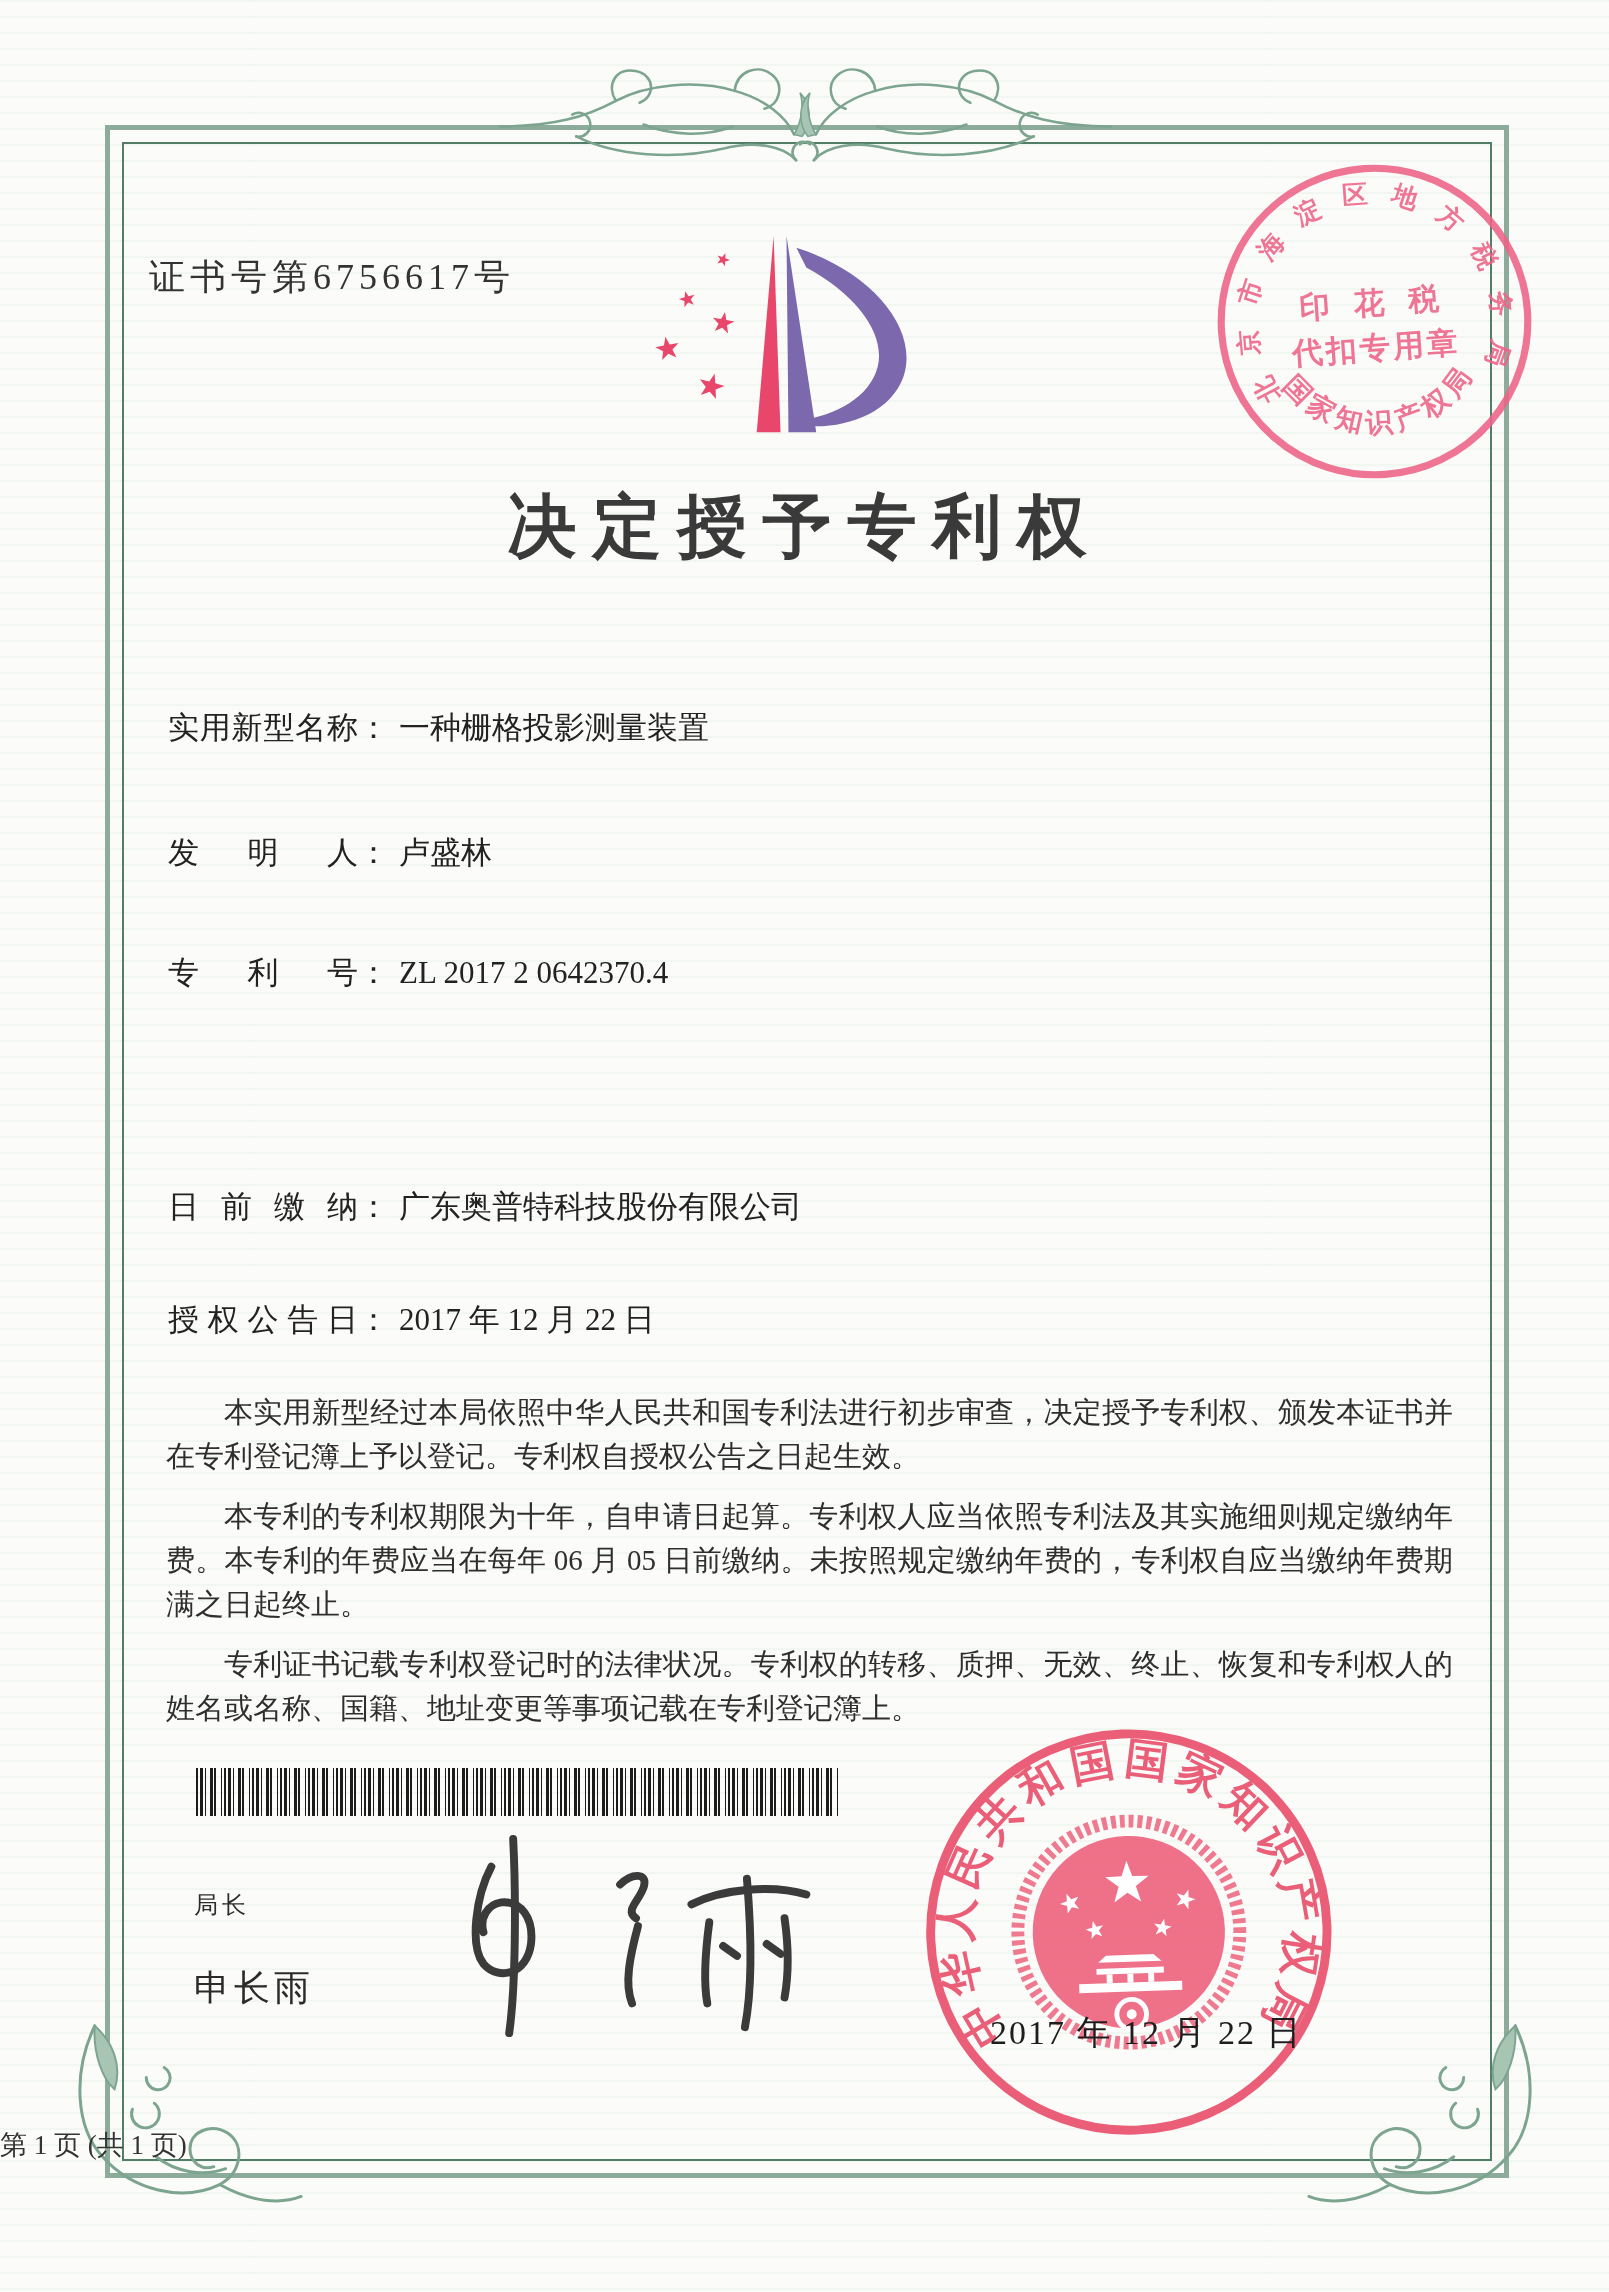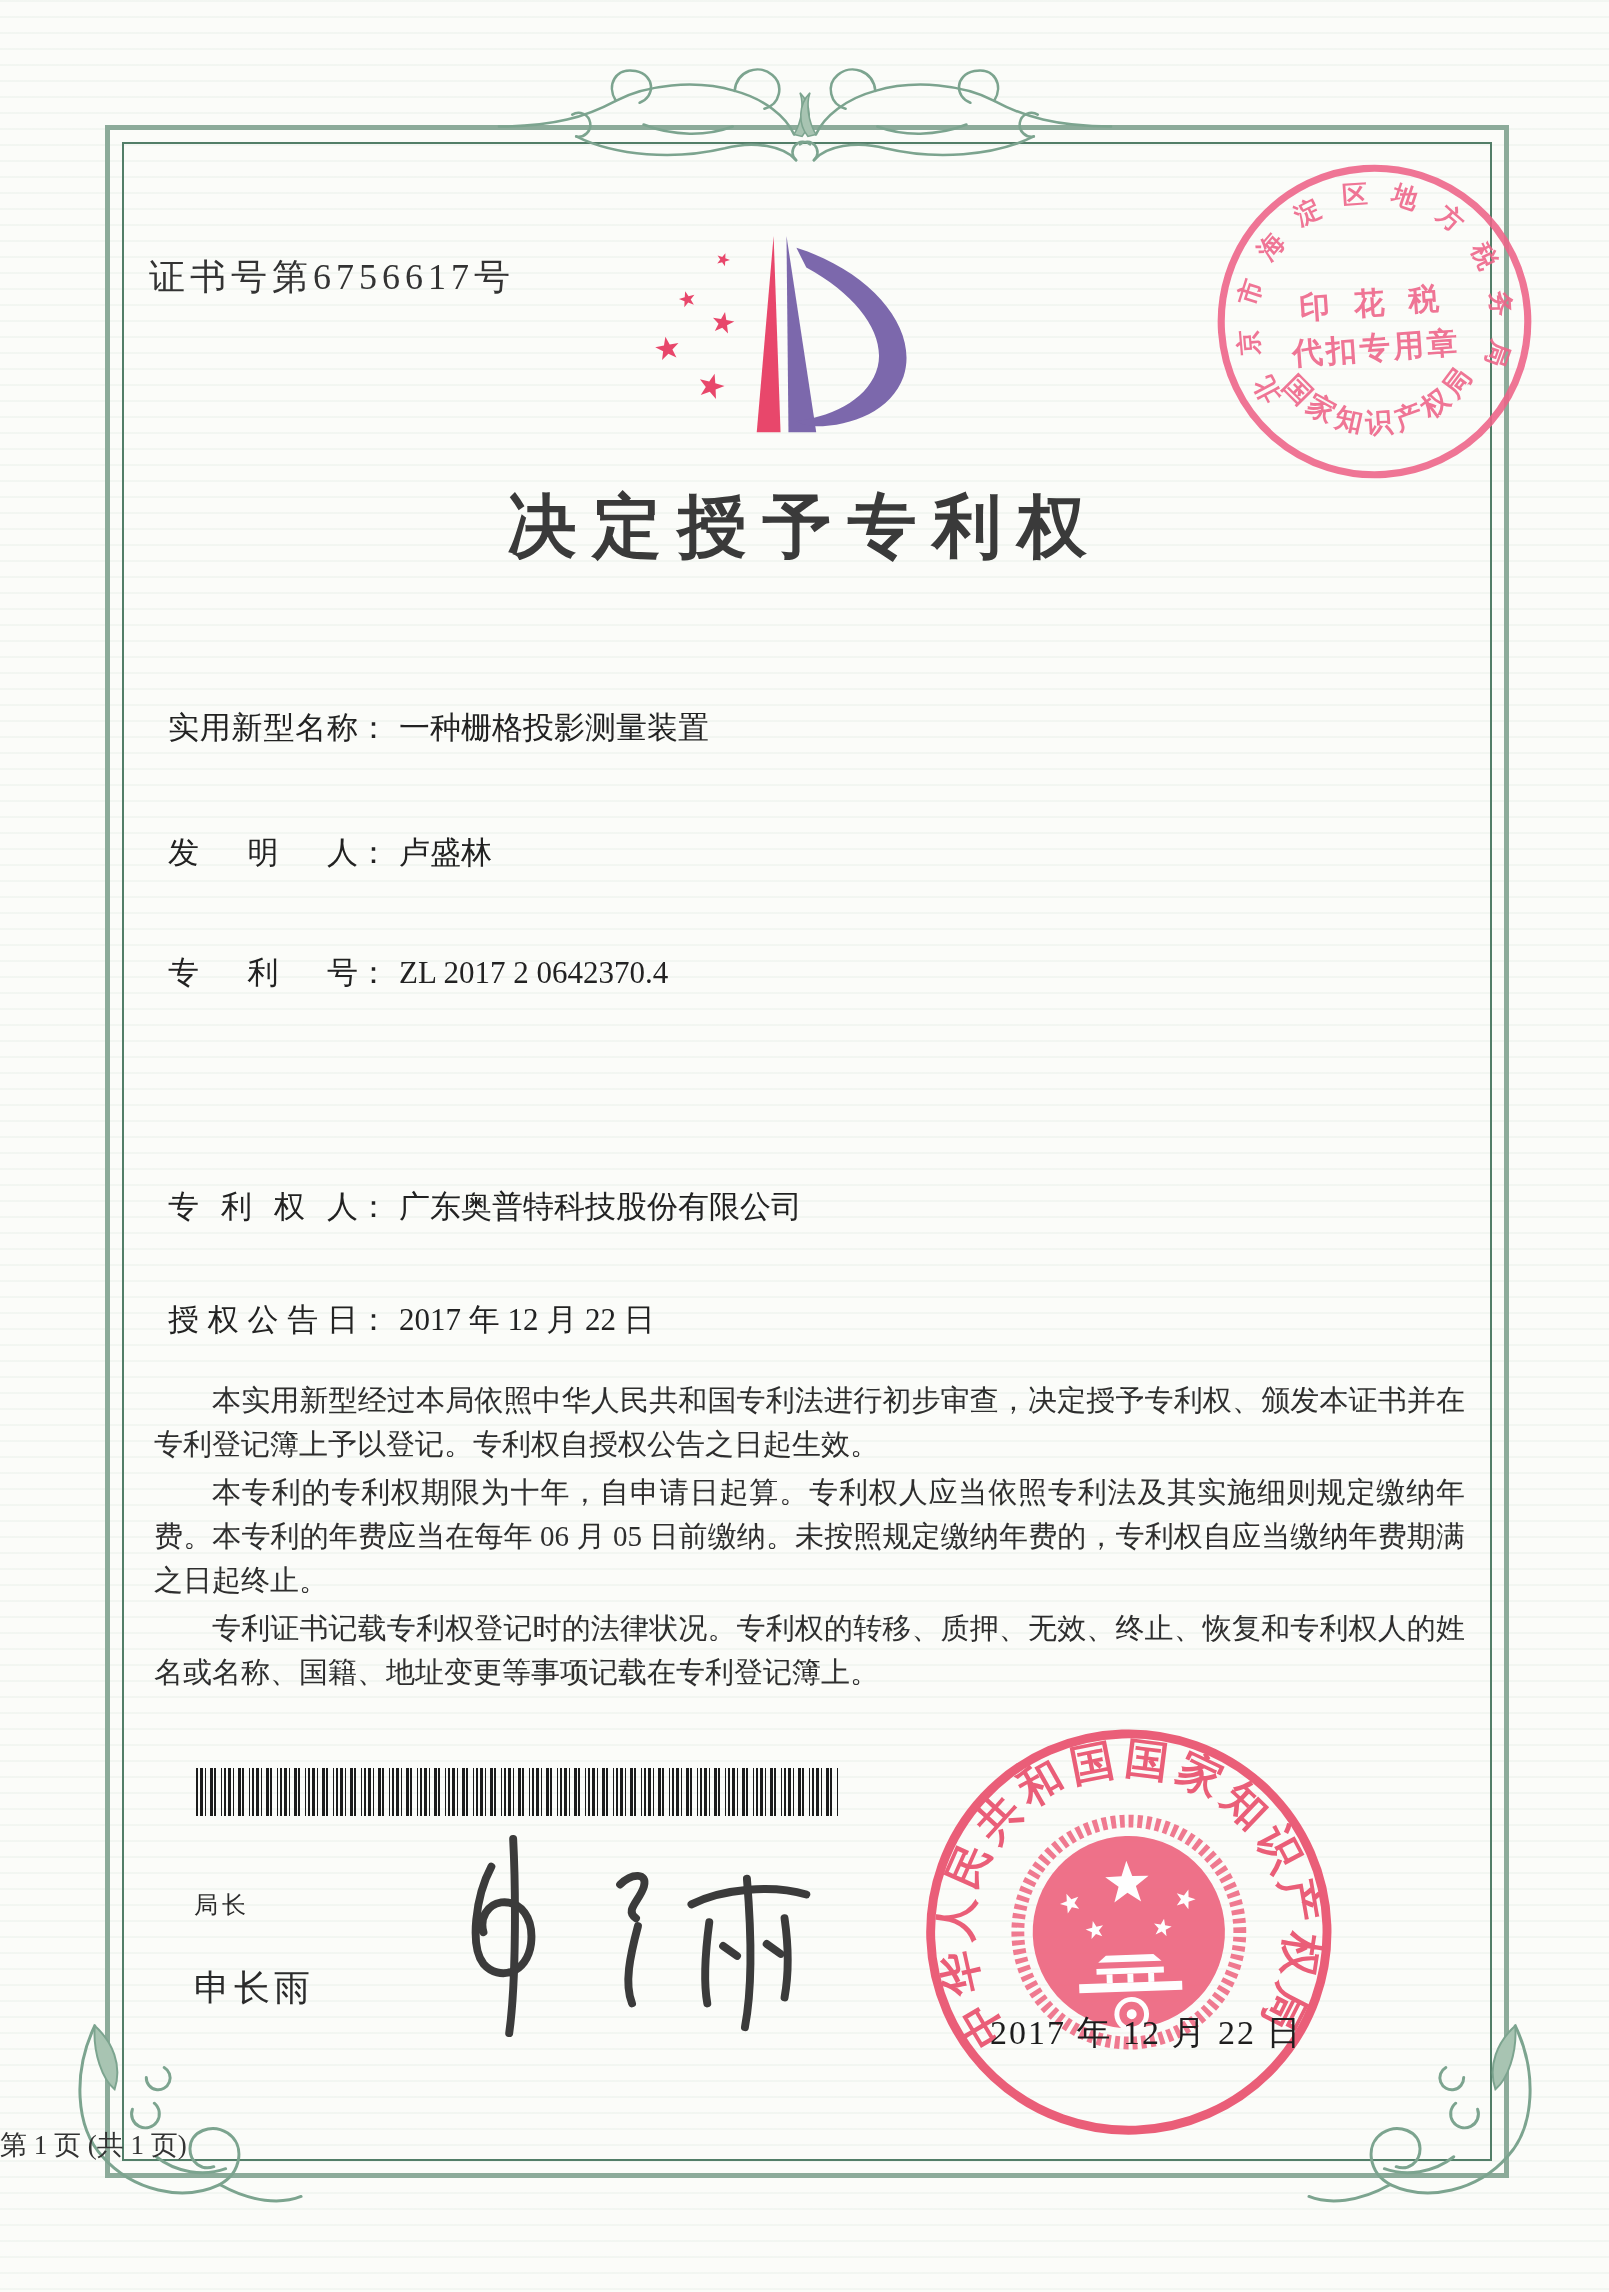--- a/index.html
+++ b/index.html
@@ -14,21 +14,21 @@
   .abs{position:absolute;}
   .frame-outer{left:105px;top:125px;right:101px;bottom:115px;border:5px solid #8cab9a;z-index:1;}
   .frame-inner{left:122px;top:142px;right:118px;bottom:132px;border:2px solid #527e68;z-index:1;}
   .cert-no{left:149px;top:253px;font-size:36px;letter-spacing:5px;color:#333;z-index:3;}
   .title{left:0;right:0;top:481px;text-align:center;font-size:69px;font-weight:bold;letter-spacing:16px;color:#3a3a3a;z-index:3;}
   .field{left:168px;font-size:31px;color:#222;z-index:3;white-space:nowrap;}
   .field .lbl{display:inline-block;width:190px;text-align:justify;text-align-last:justify;vertical-align:bottom;}
   .field .val{margin-left:10px;}
   .f0{top:707px}.f1{top:832px}.f2{top:952px}.f3{top:1069px}.f4{top:1186px}.f5{top:1299px}
   .paras{left:150px;top:1374px;width:1319px;font-size:29px;line-height:44px;text-align:justify;color:#2e2e2e;z-index:3;}
-  .paras p{margin:4px;text-indent:2em;}
+  .paras p{margin:16px;text-indent:2em;}
   .barcode{left:196px;top:1768px;width:642px;height:48px;z-index:3;
     background:repeating-linear-gradient(90deg,
       #1c1c1c 0 2px, transparent 2px 4px, #1c1c1c 4px 7px, transparent 7px 9px,
       #1c1c1c 9px 10px, transparent 10px 14px, #1c1c1c 14px 17px, transparent 17px 18px,
       #1c1c1c 18px 20px, transparent 20px 25px, #1c1c1c 25px 26px, transparent 26px 28px);}
   .signer-role{left:194px;top:1889px;font-size:24px;letter-spacing:4px;z-index:3;}
   .signer-name{left:194px;top:1964px;font-size:36px;letter-spacing:4px;z-index:3;}
   .sig{left:426px;top:1827px;z-index:3;}
   .ornament{z-index:2;}
   .top-orn{left:495px;top:55px;}
@@ -117,21 +117,21 @@
     <text fill="#ee6388" font-size="27" font-weight="bold" letter-spacing="5">
       <textPath href="#taxBot" startOffset="50%" text-anchor="middle">国家知识产权局</textPath>
     </text>
     <text x="160" y="152" text-anchor="middle" fill="#ee6388" font-size="30" font-weight="bold" letter-spacing="8">印 花 税</text>
     <text x="160" y="196" text-anchor="middle" fill="#ee6388" font-size="30" font-weight="bold" letter-spacing="3">代扣专用章</text>
   </svg>
 
   <div class="abs field f0"><span class="lbl">实用新型名称</span><span>：</span><span class="val">一种栅格投影测量装置</span></div>
   <div class="abs field f1"><span class="lbl">发明人</span><span>：</span><span class="val">卢盛林</span></div>
   <div class="abs field f2"><span class="lbl">专利号</span><span>：</span><span class="val">ZL 2017 2 0642370.4</span></div>
-  <div class="abs field f4"><span class="lbl">专利权人</span><span>：</span><span class="val">广东奥普特科技股份有限公司</span></div>
+  <div class="abs field f4"><span class="lbl">日前缴纳</span><span>：</span><span class="val">广东奥普特科技股份有限公司</span></div>
   <div class="abs field f5"><span class="lbl">授权公告日</span><span>：</span><span class="val">2017 年 12 月 22 日</span></div>
 
   <div class="abs paras">
     <p>本实用新型经过本局依照中华人民共和国专利法进行初步审查，决定授予专利权、颁发本证书并在专利登记簿上予以登记。专利权自授权公告之日起生效。</p>
     <p>本专利的专利权期限为十年，自申请日起算。专利权人应当依照专利法及其实施细则规定缴纳年费。本专利的年费应当在每年 06 月 05 日前缴纳。未按照规定缴纳年费的，专利权自应当缴纳年费期满之日起终止。</p>
     <p>专利证书记载专利权登记时的法律状况。专利权的转移、质押、无效、终止、恢复和专利权人的姓名或名称、国籍、地址变更等事项记载在专利登记簿上。</p>
   </div>
 
   <div class="abs barcode"></div>
 

